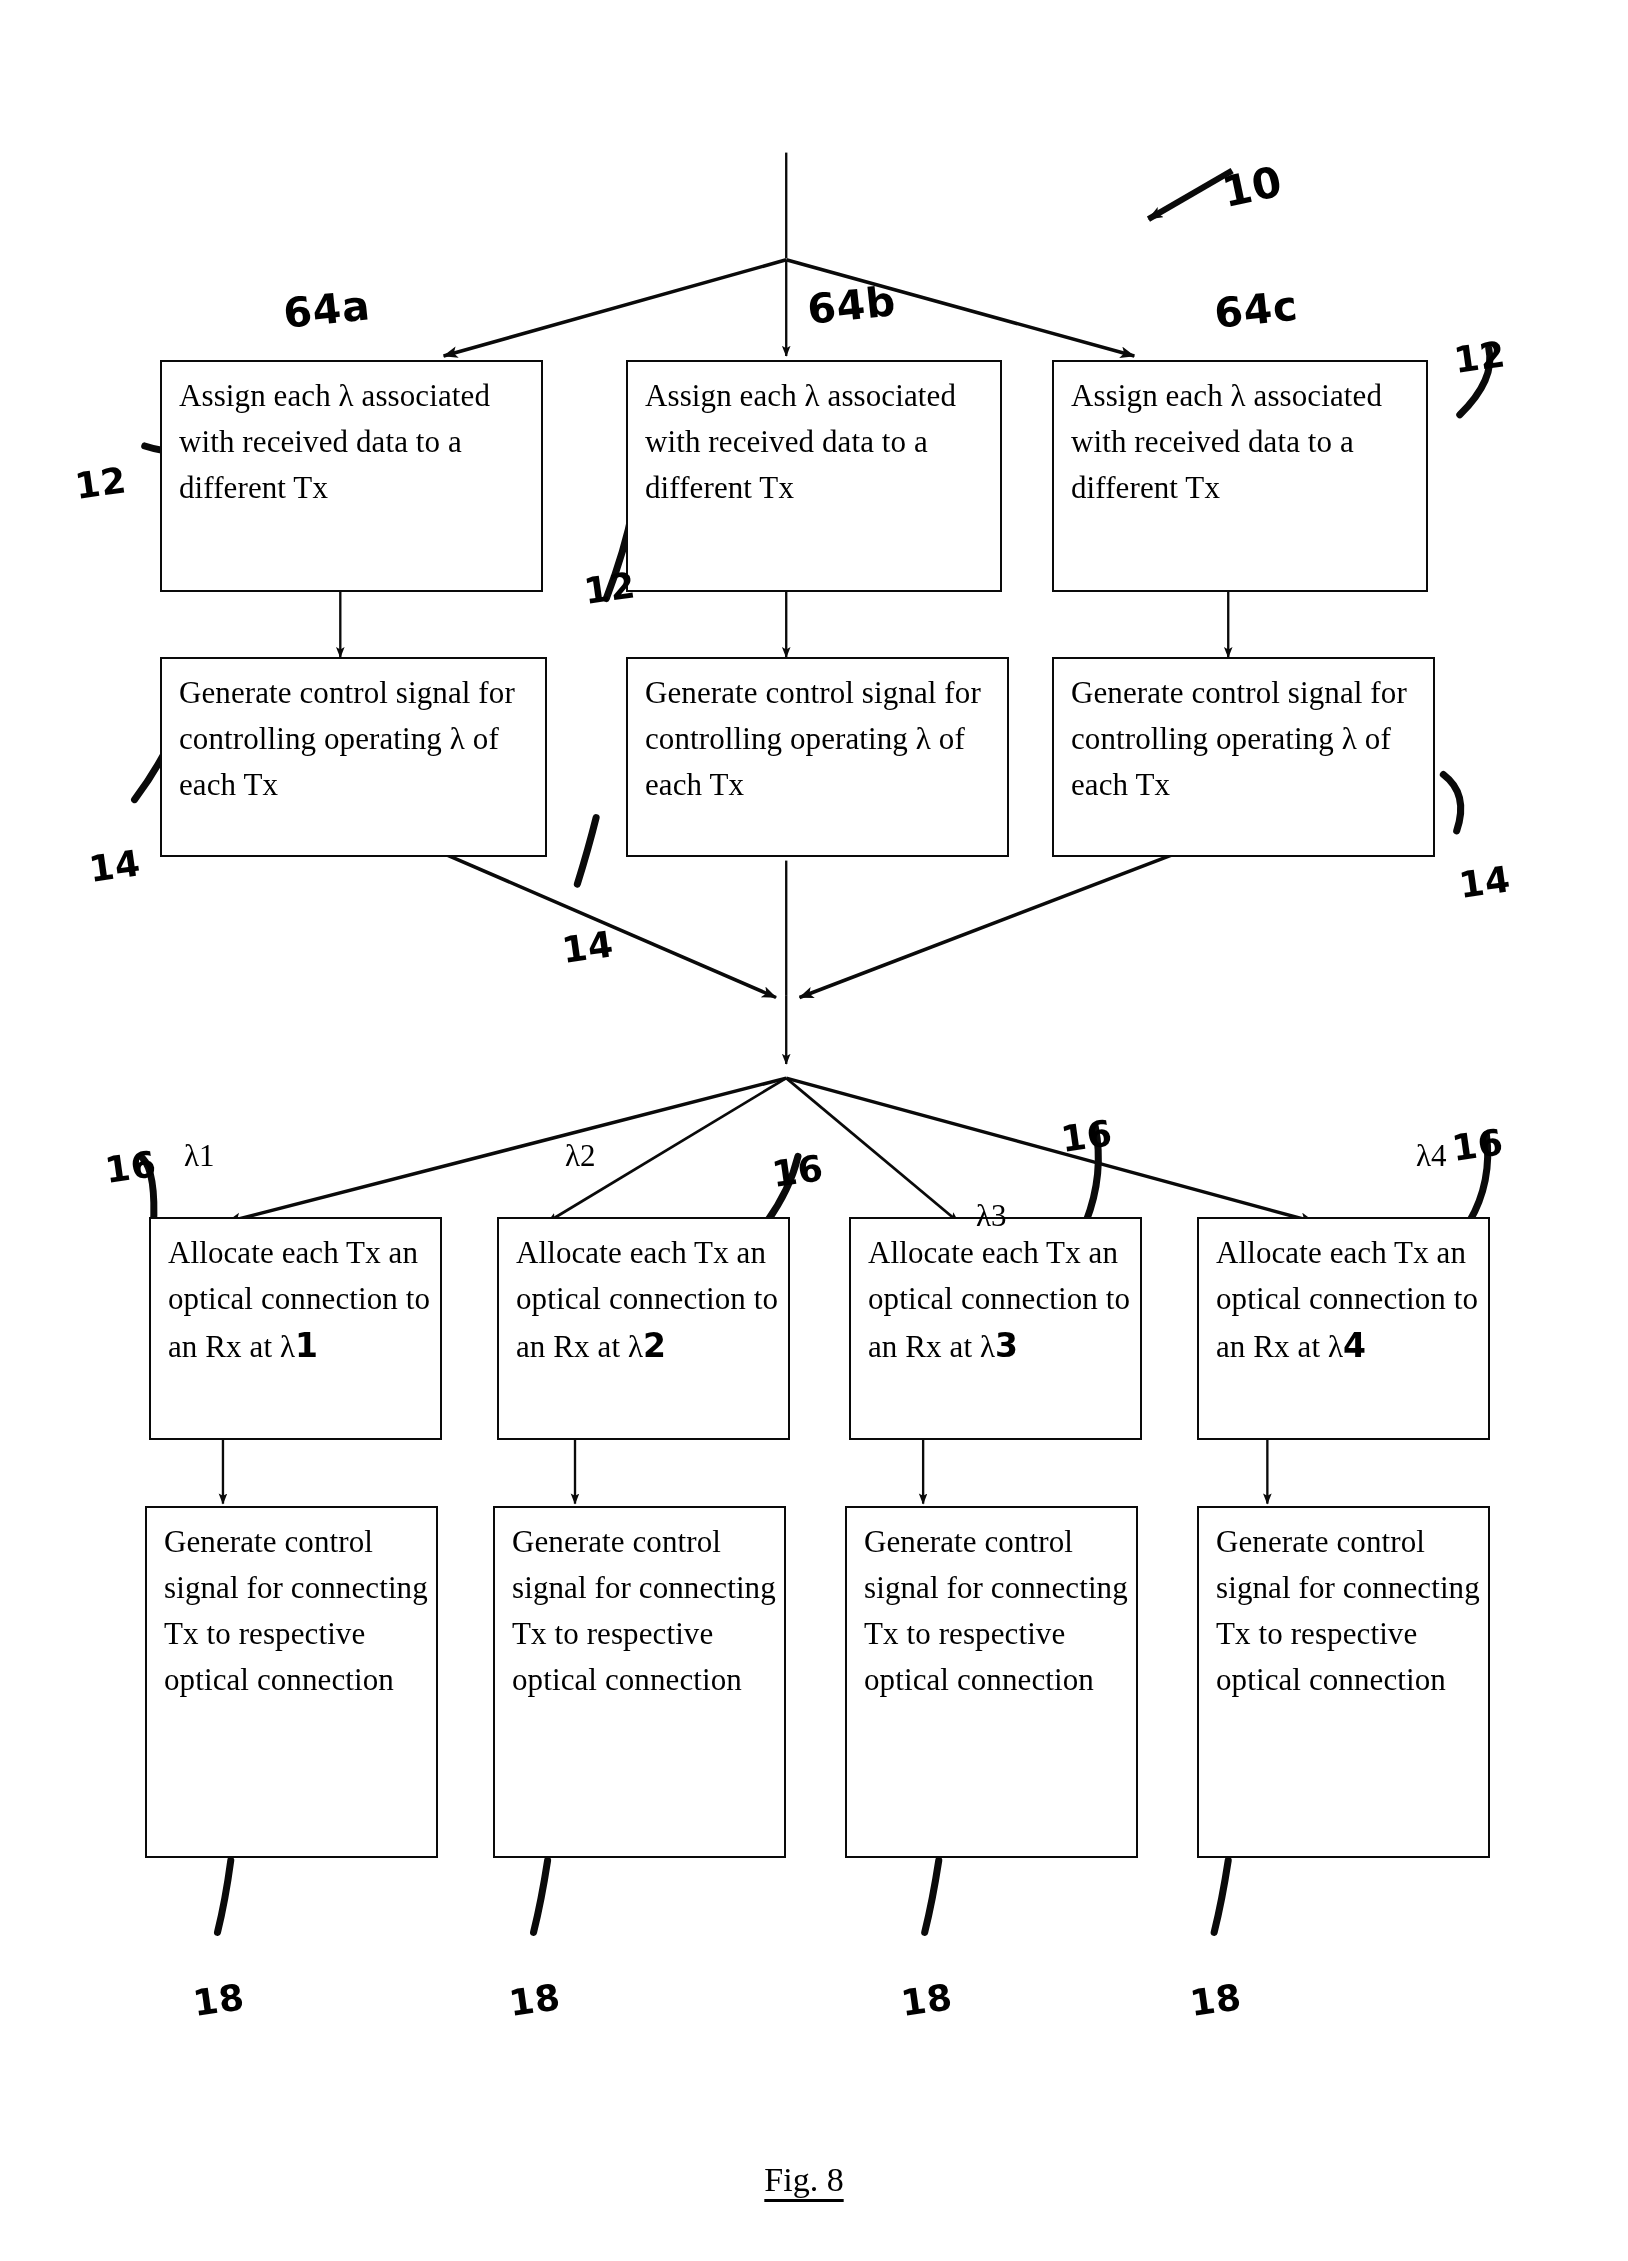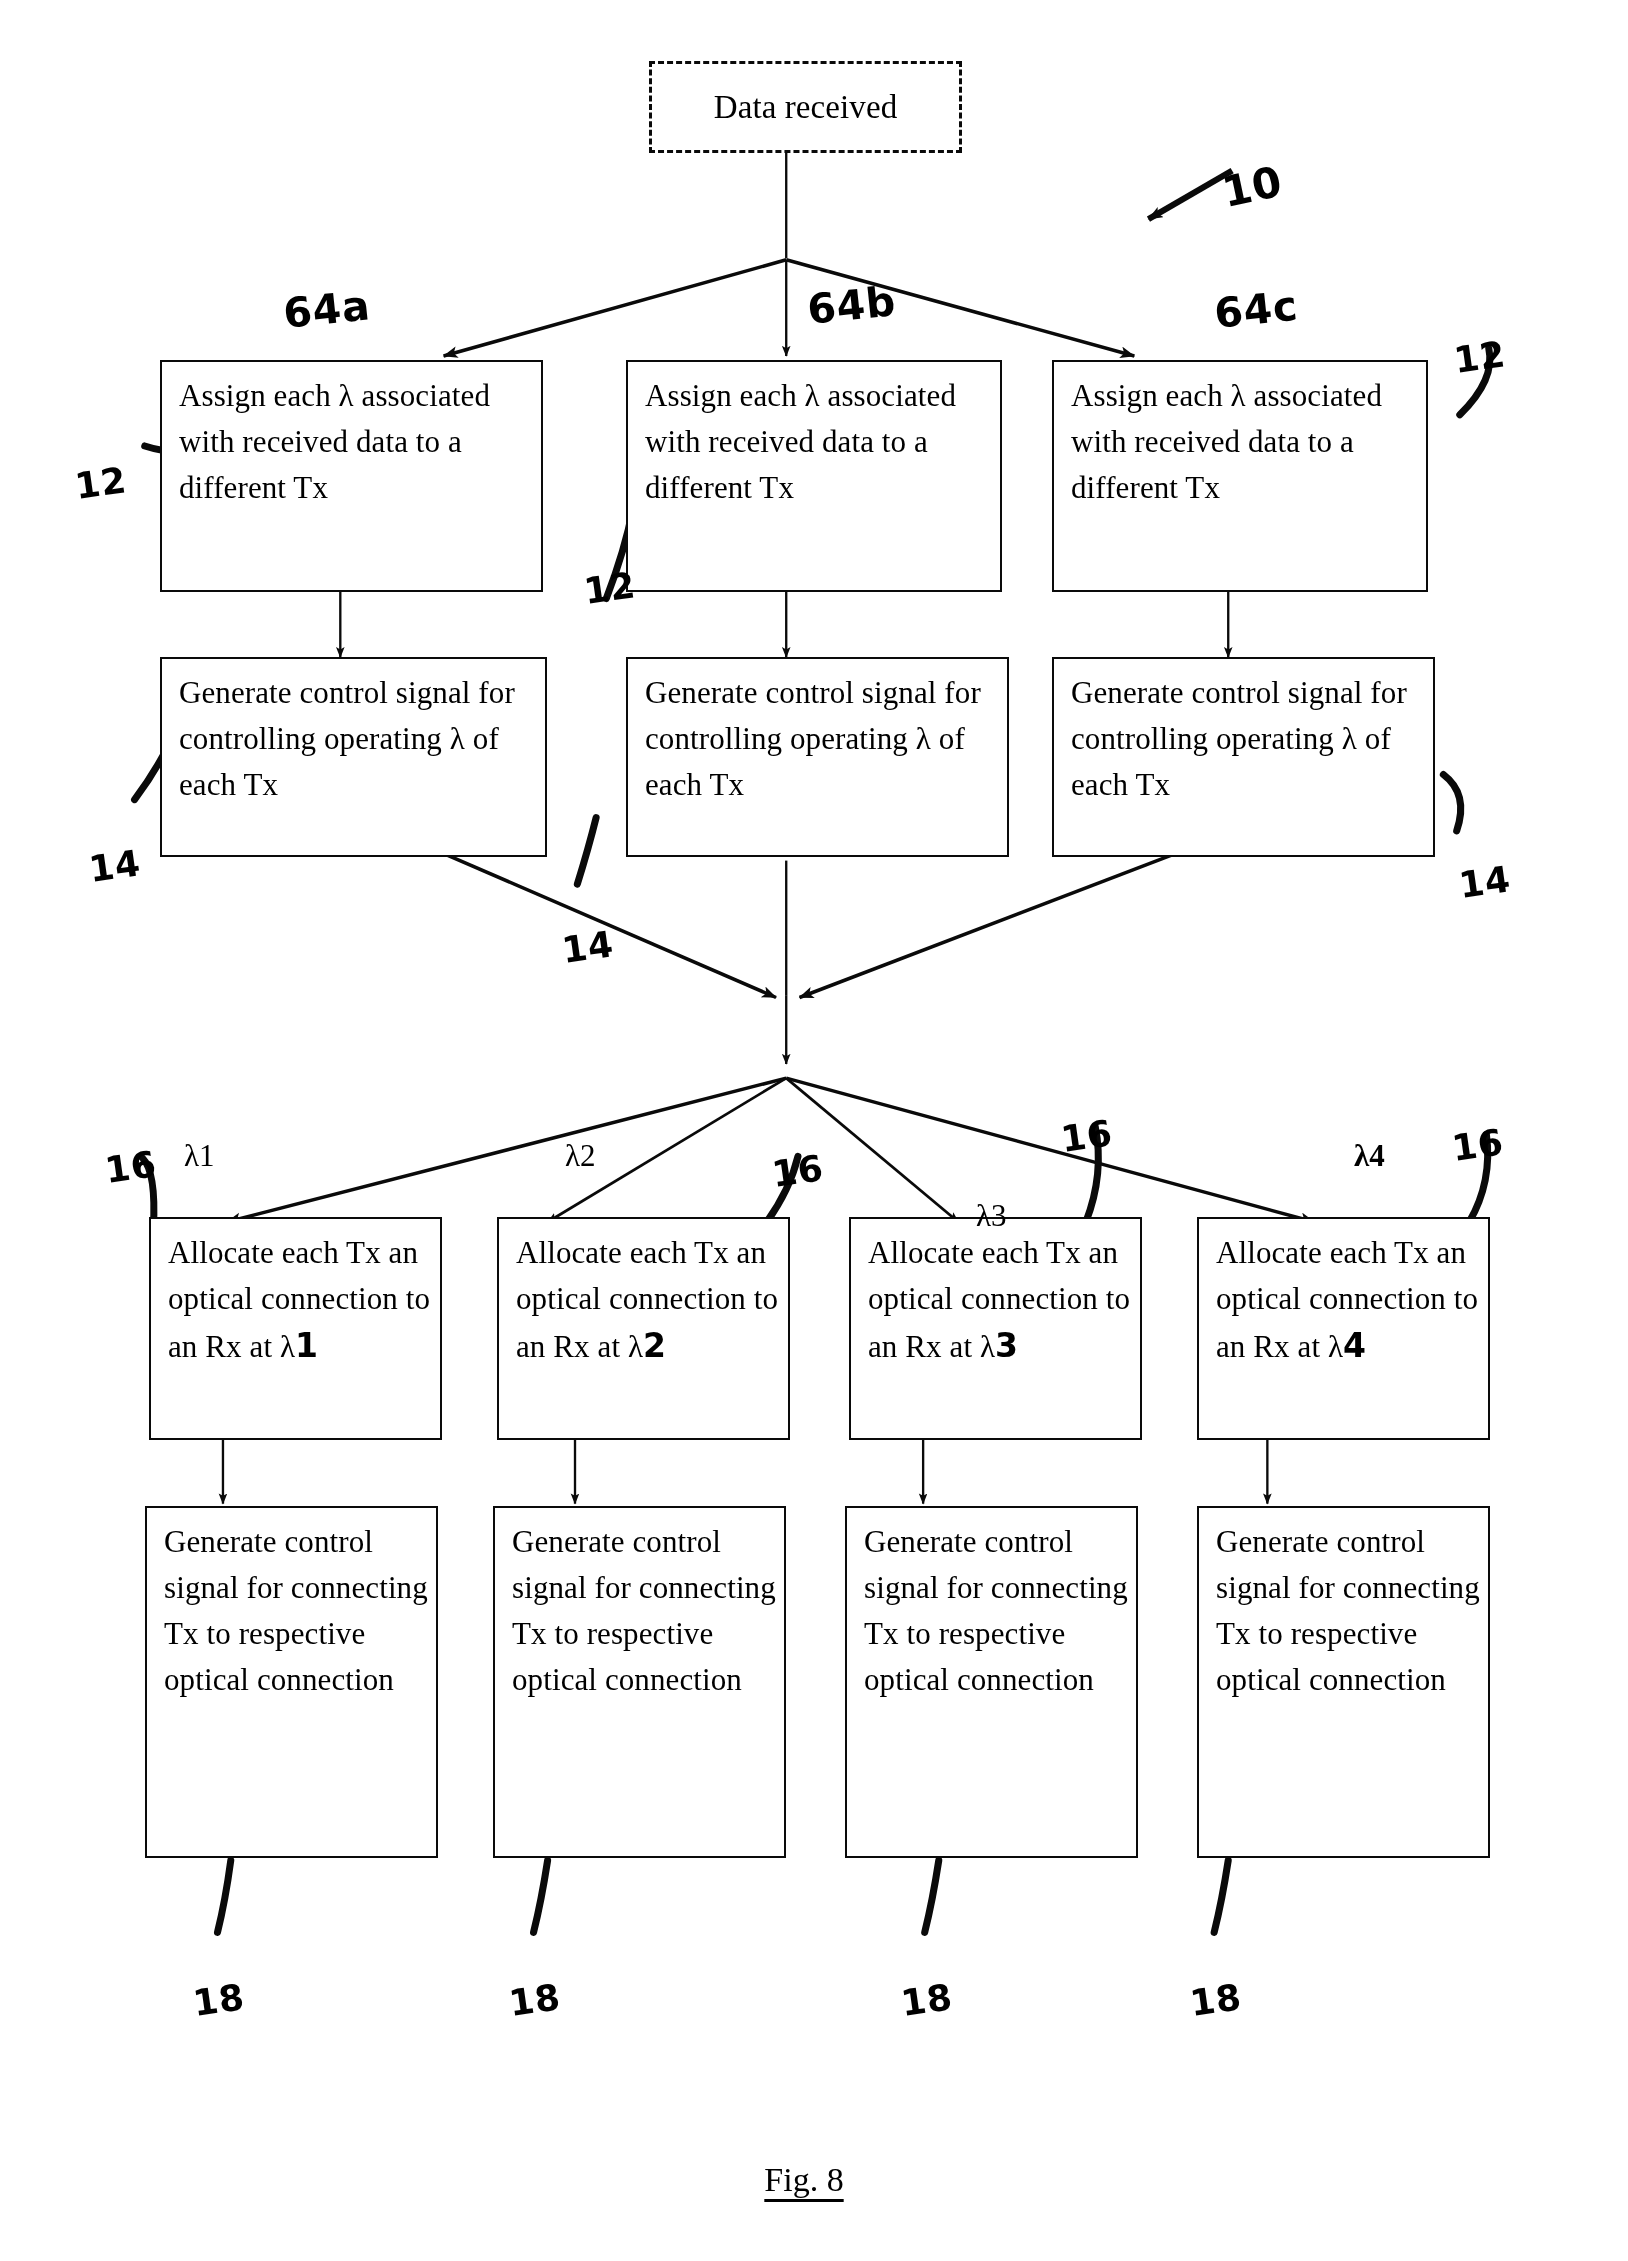--- a/index.html
+++ b/index.html
@@ -188,24 +188,20 @@
     <path d="M1020,1478 Q1010,1520 980,1562" stroke="#0a0a0a" stroke-width="9" fill="none" stroke-linecap="round"></path>
     <path d="M1400,1440 Q1412,1500 1388,1562" stroke="#0a0a0a" stroke-width="9" fill="none" stroke-linecap="round"></path>
     <path d="M1900,1450 Q1908,1510 1878,1562" stroke="#0a0a0a" stroke-width="9" fill="none" stroke-linecap="round"></path>
 
     <path d="M295,2378 Q288,2430 278,2470" stroke="#0a0a0a" stroke-width="9" fill="none" stroke-linecap="round"></path>
     <path d="M700,2378 Q692,2430 682,2470" stroke="#0a0a0a" stroke-width="9" fill="none" stroke-linecap="round"></path>
     <path d="M1200,2378 Q1192,2430 1182,2470" stroke="#0a0a0a" stroke-width="9" fill="none" stroke-linecap="round"></path>
     <path d="M1570,2378 Q1562,2430 1552,2470" stroke="#0a0a0a" stroke-width="9" fill="none" stroke-linecap="round"></path>
   </svg>
 
-  <div class="node start" style="left:649px; top:61px; width:313px; height:92px;">
-    <span class="dashframe"></span>
-    <span class="label">Data received</span>
-  </div>
 
   <div class="node" style="left:160px; top:360px; width:383px; height:232px;">
     <span>Assign each λ associated with received data to a different Tx</span>
   </div>
   <div class="node" style="left:626px; top:360px; width:376px; height:232px;">
     <span>Assign each λ associated with received data to a different Tx</span>
   </div>
   <div class="node" style="left:1052px; top:360px; width:376px; height:232px;">
     <span>Assign each λ associated with received data to a different Tx</span>
   </div>
@@ -266,18 +262,18 @@
   <div class="ref" style="left:1455px; top:1128px;">16</div>
 
   <div class="ref" style="left:196px; top:1983px;">18</div>
   <div class="ref" style="left:512px; top:1983px;">18</div>
   <div class="ref" style="left:904px; top:1983px;">18</div>
   <div class="ref" style="left:1193px; top:1983px;">18</div>
 
   <div class="lamlab" style="left:184px; top:1138px;">λ1</div>
   <div class="lamlab" style="left:565px; top:1138px;">λ2</div>
   <div class="lamlab" style="left:976px; top:1198px;">λ3</div>
-  <div class="lamlab" style="left:1354px; top:1138px;font-weight:bold;">λ4</div>
+  <div class="lamlab" style="left:1416px; top:1138px;">λ4</div>
 
   <div class="figcap" style="left:804px; top:2161px; transform:translateX(-50%);">Fig. 8</div>
 
 </div>
 
 
 </body></html>

